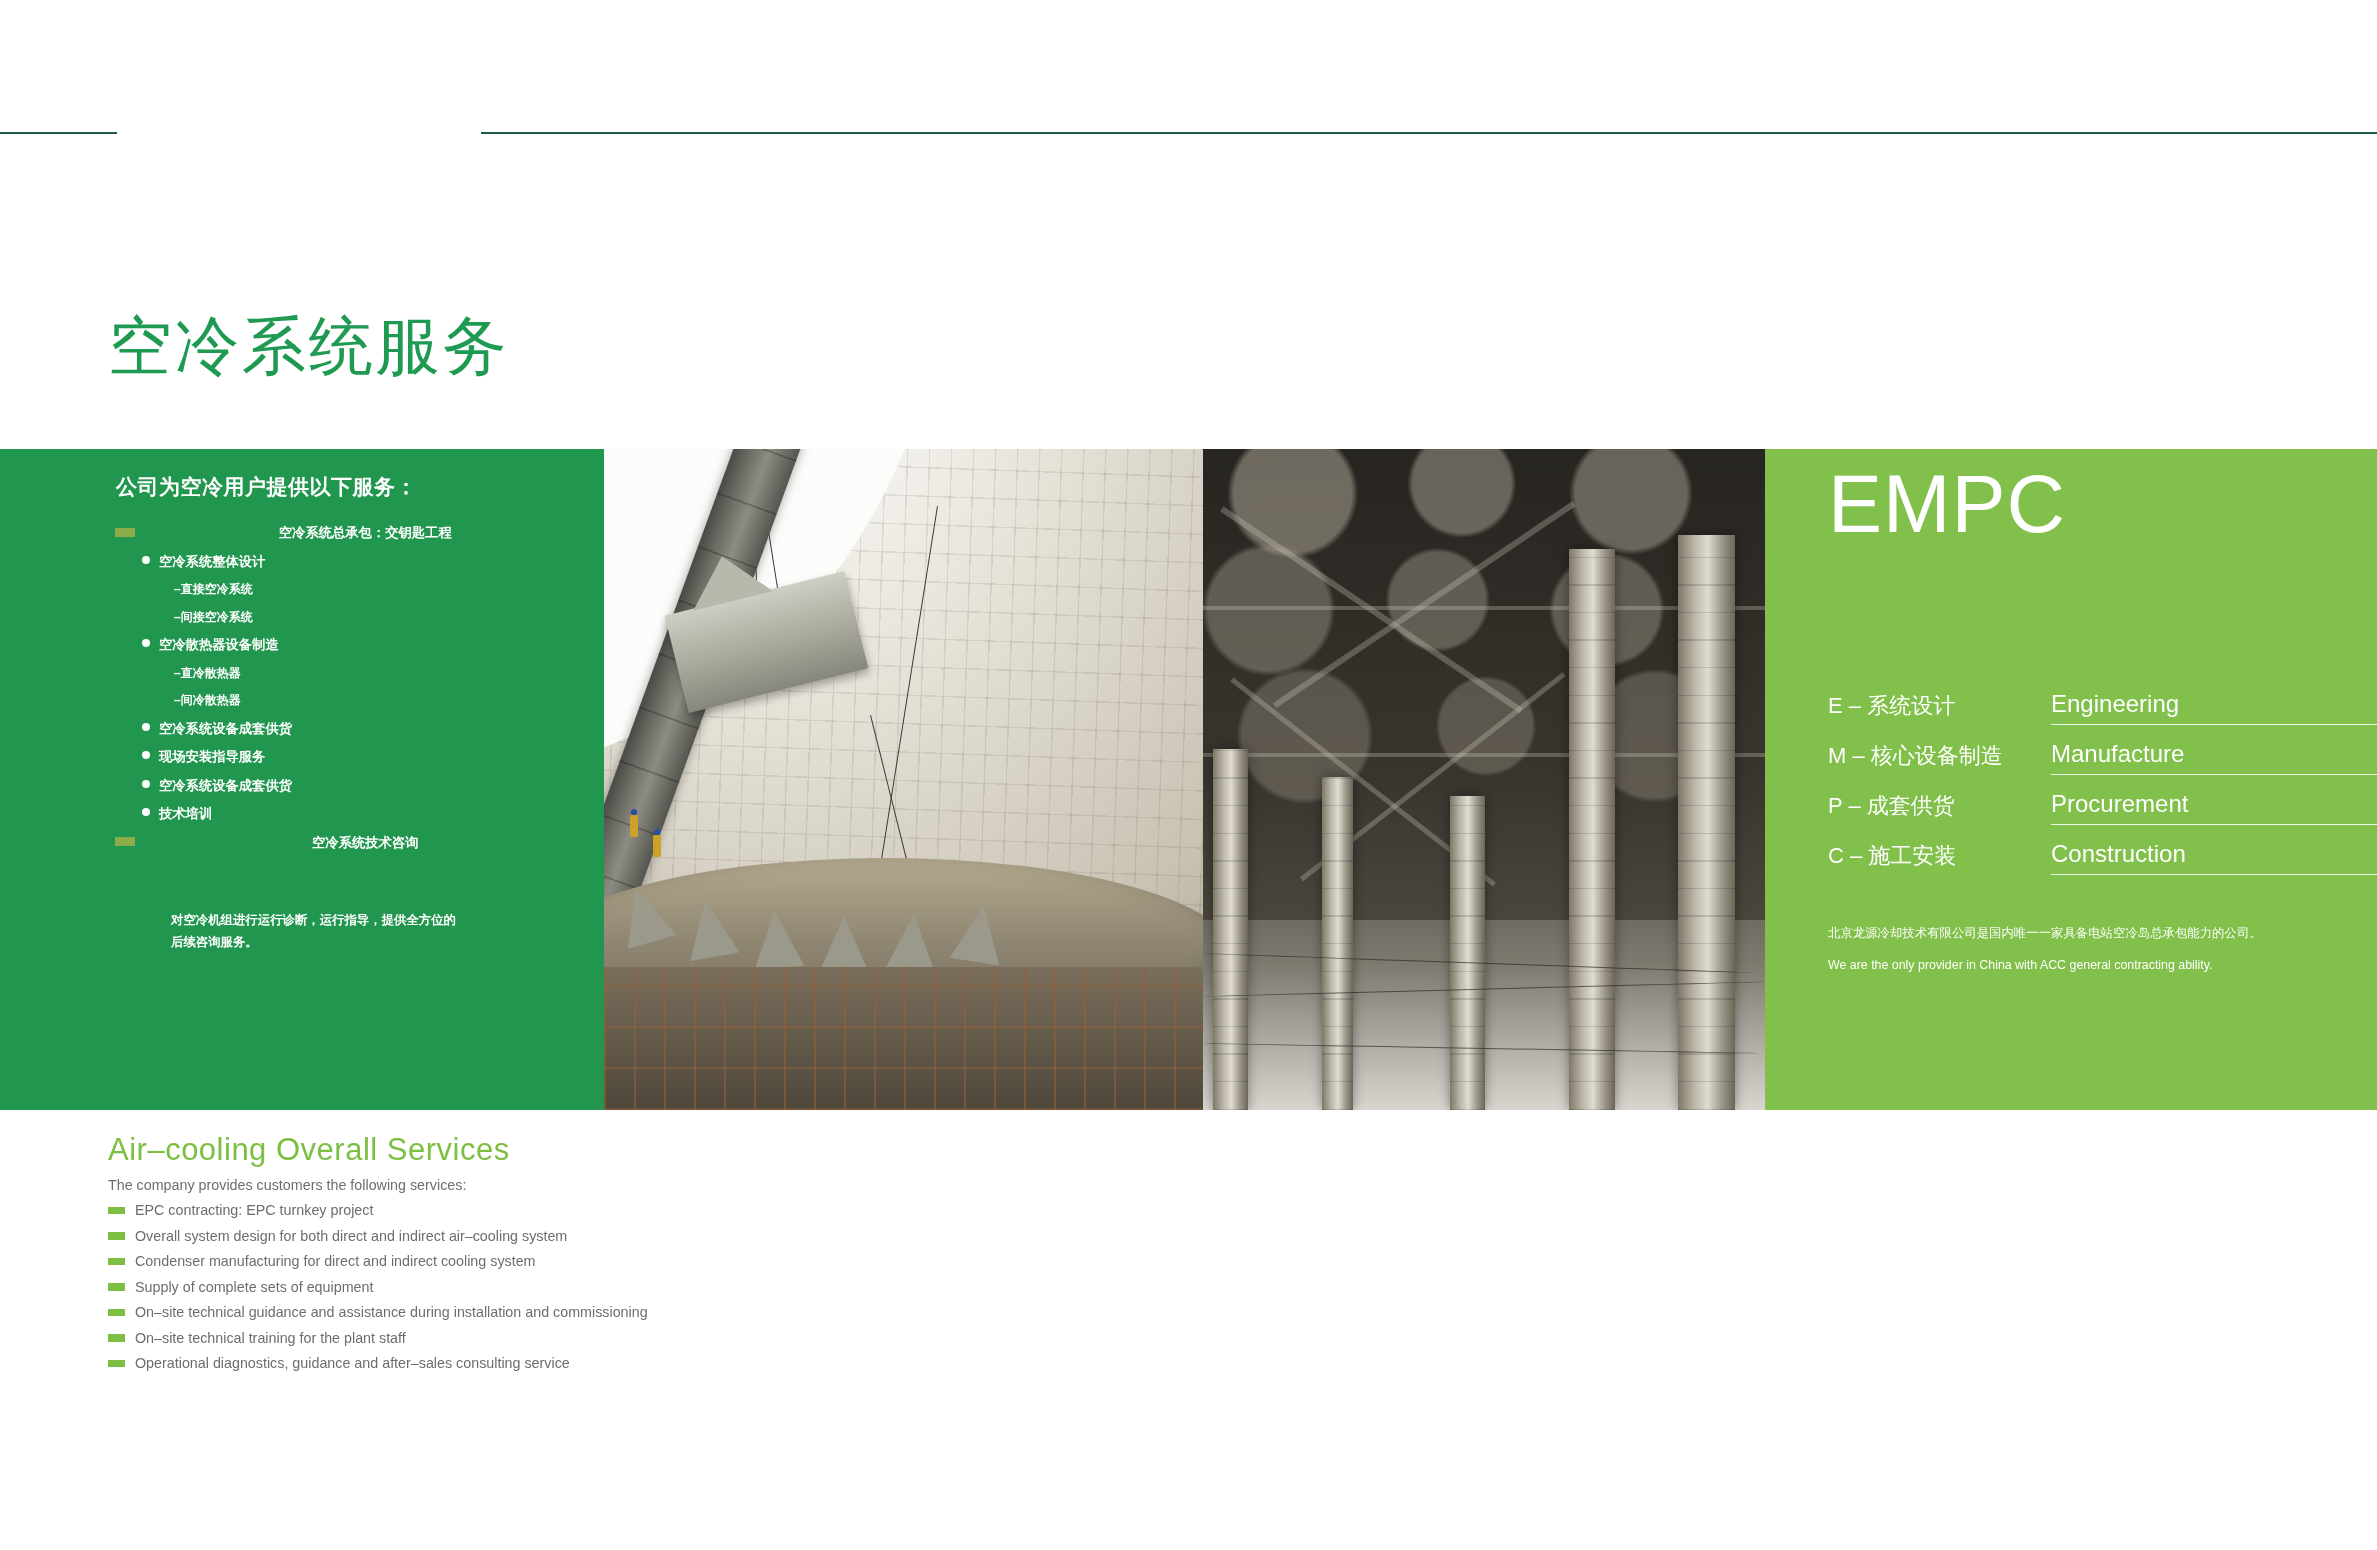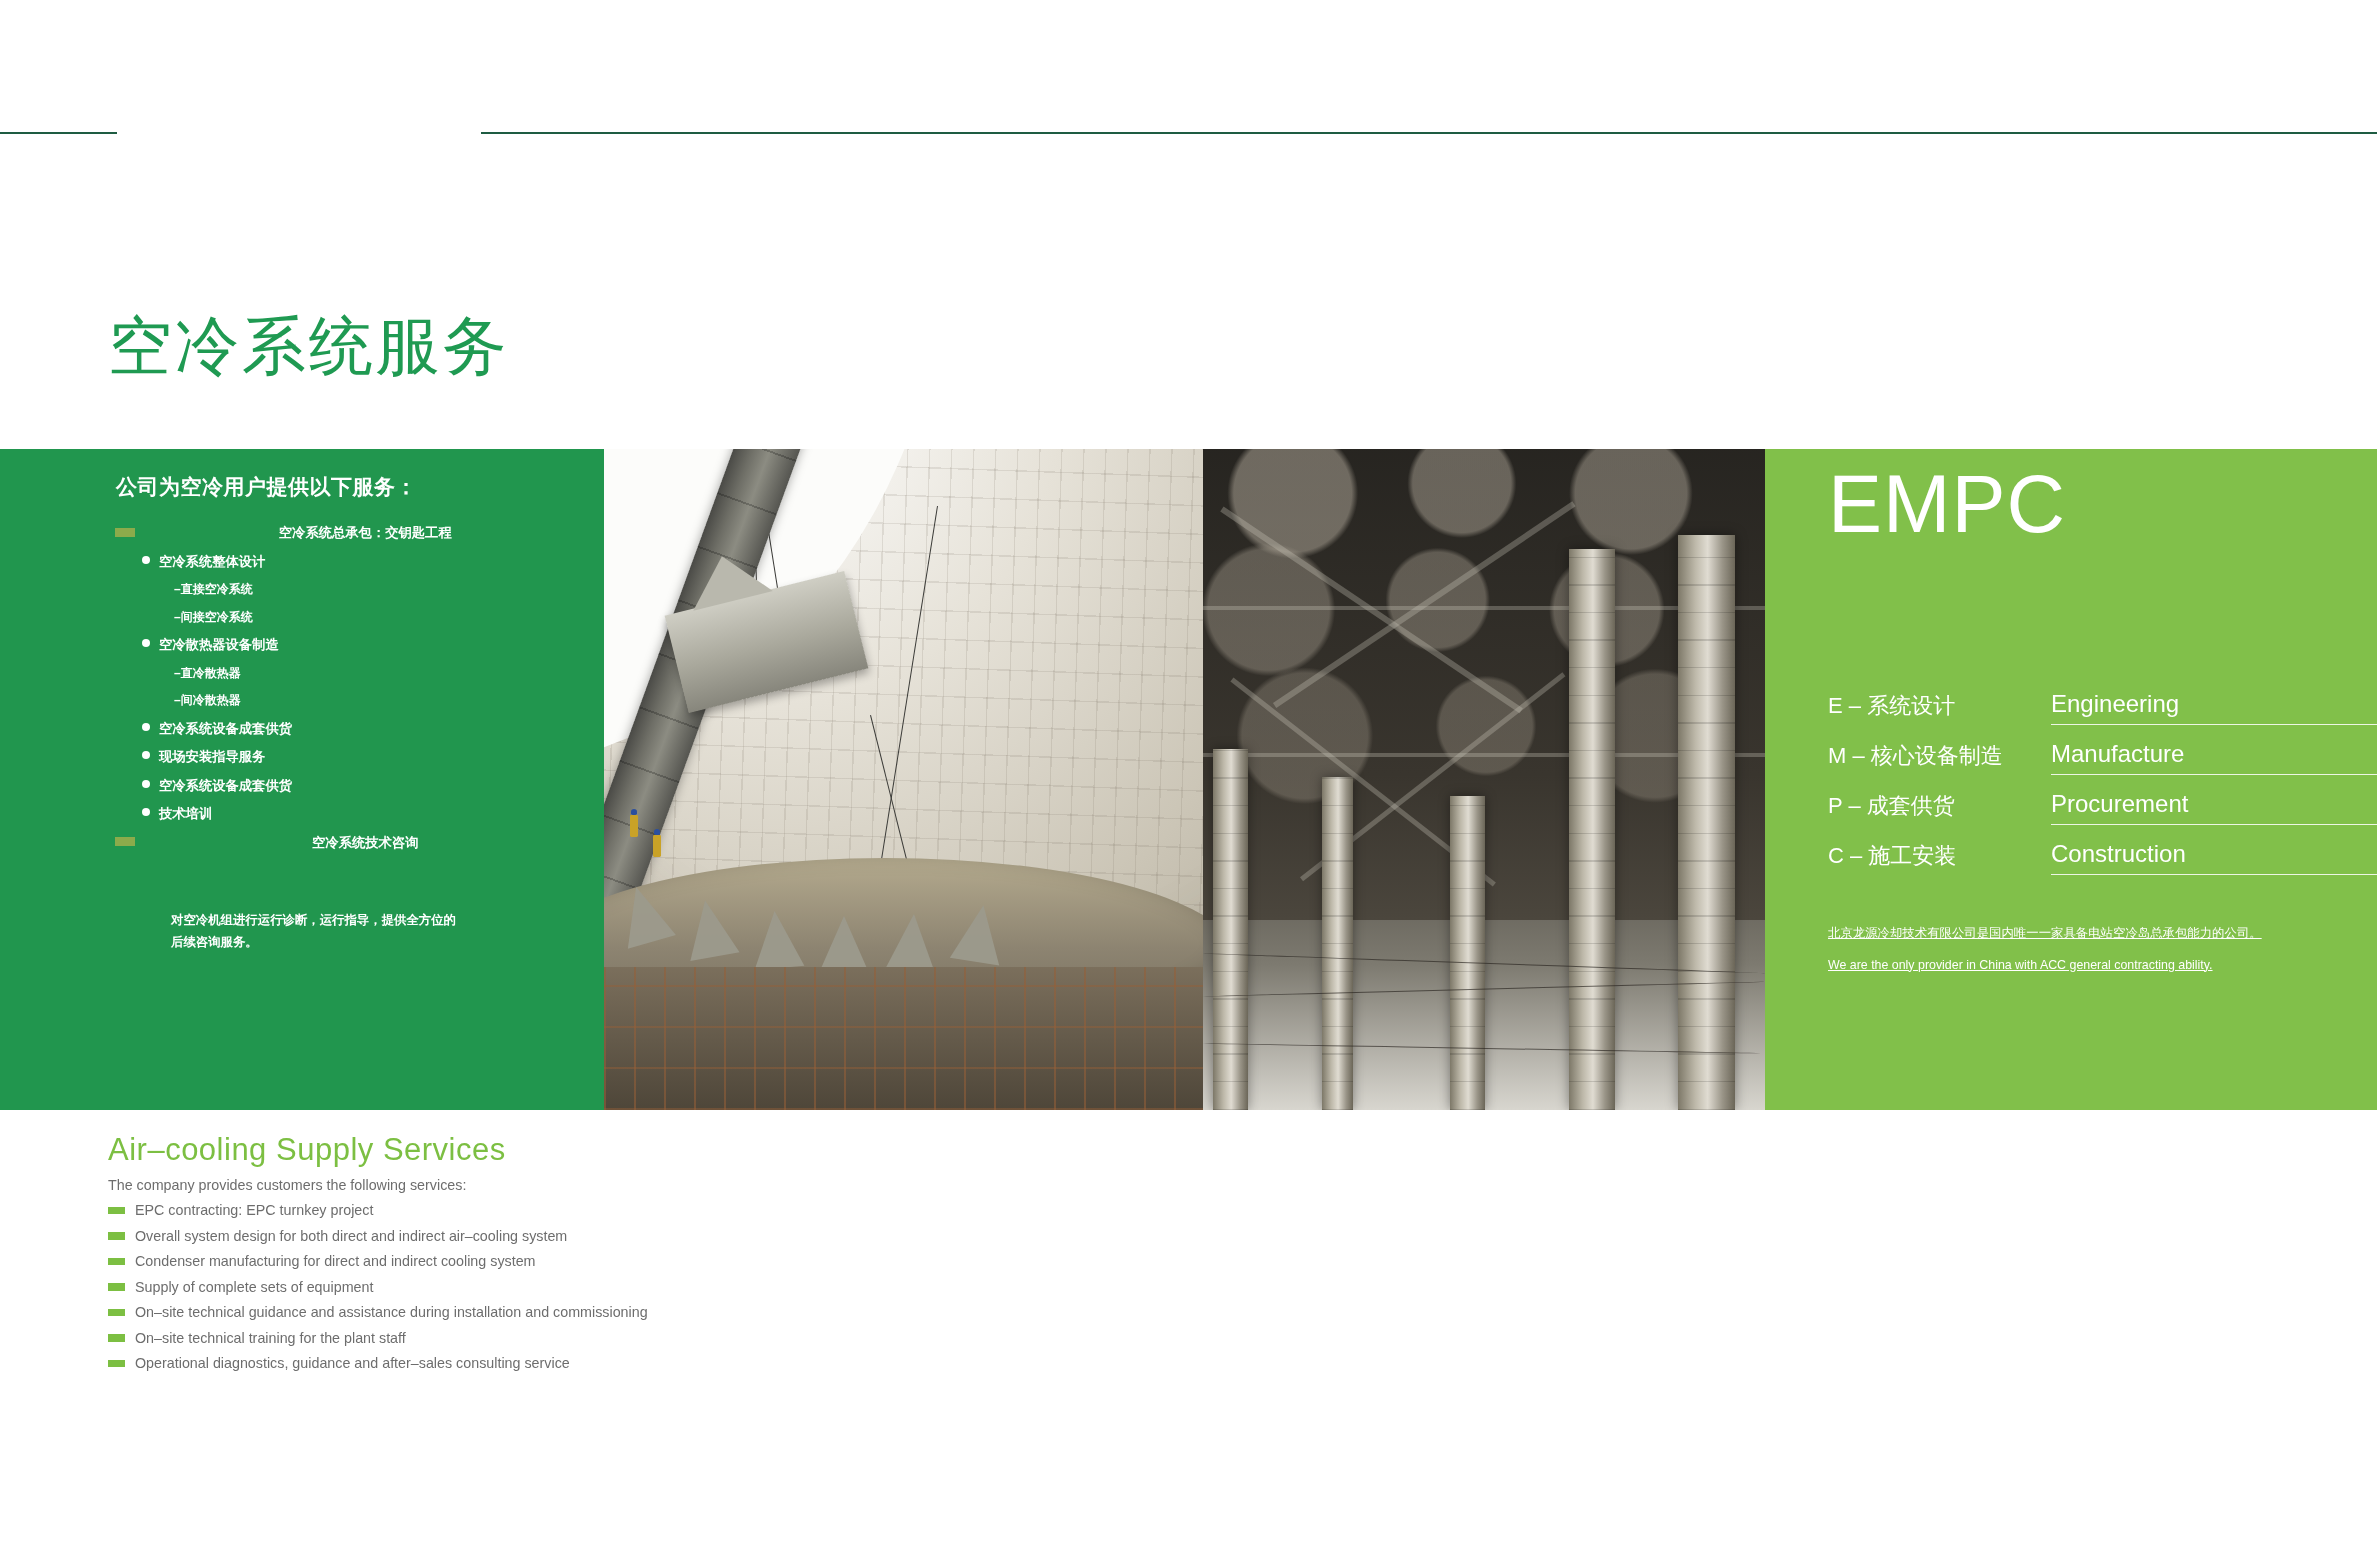--- a/index.html
+++ b/index.html
@@ -184,21 +184,21 @@
   .empc-cn{
     position:absolute;left:0;top:0;font-size:22px;color:#ffffff;white-space:nowrap;
   }
   .empc-en{
     position:absolute;left:223px;top:-1px;right:0;
     font-size:24px;color:#ffffff;white-space:nowrap;
     border-bottom:1px solid rgba(255,255,255,.85);padding-bottom:5.7px;
   }
   #right-note{
     position:absolute;left:63px;top:472px;width:504px;
-    color:#ffffff;font-size:12.4px;line-height:2.0;text-decoration:underline;
+    color:#ffffff;font-size:12.4px;line-height:2.0;
   }
   #right-note .cn{display:block;}
   #right-note .en{display:block;margin-top:6.7px;}
 
   
   #en-title{
     position:absolute;left:108px;top:1132px;
     font-size:31px;color:#7cbf42;letter-spacing:0.5px;white-space:nowrap;
   }
   #en-intro{
@@ -356,21 +356,21 @@
     </div>
 
     <div id="right-note">
       <span class="cn">北京龙源冷却技术有限公司是国内唯一一家具备电站空冷岛总承包能力的公司。</span>
       <span class="en">We are the only provider in China with ACC general contracting ability.</span>
     </div>
   </div>
 
 </div>
 
-<div id="en-title">Air–cooling Supply Services</div>
+<div id="en-title">Air–cooling Overall Services</div>
 <div id="en-intro">The company provides customers the following services:</div>
 
 <div id="en-list">
   <div class="en-li">
     <span class="sq"></span>
     <span>EPC contracting:  EPC turnkey project</span>
   </div>
   <div class="en-li">
     <span class="sq"></span>
     <span>Overall system design for both direct and indirect air–cooling system</span>

